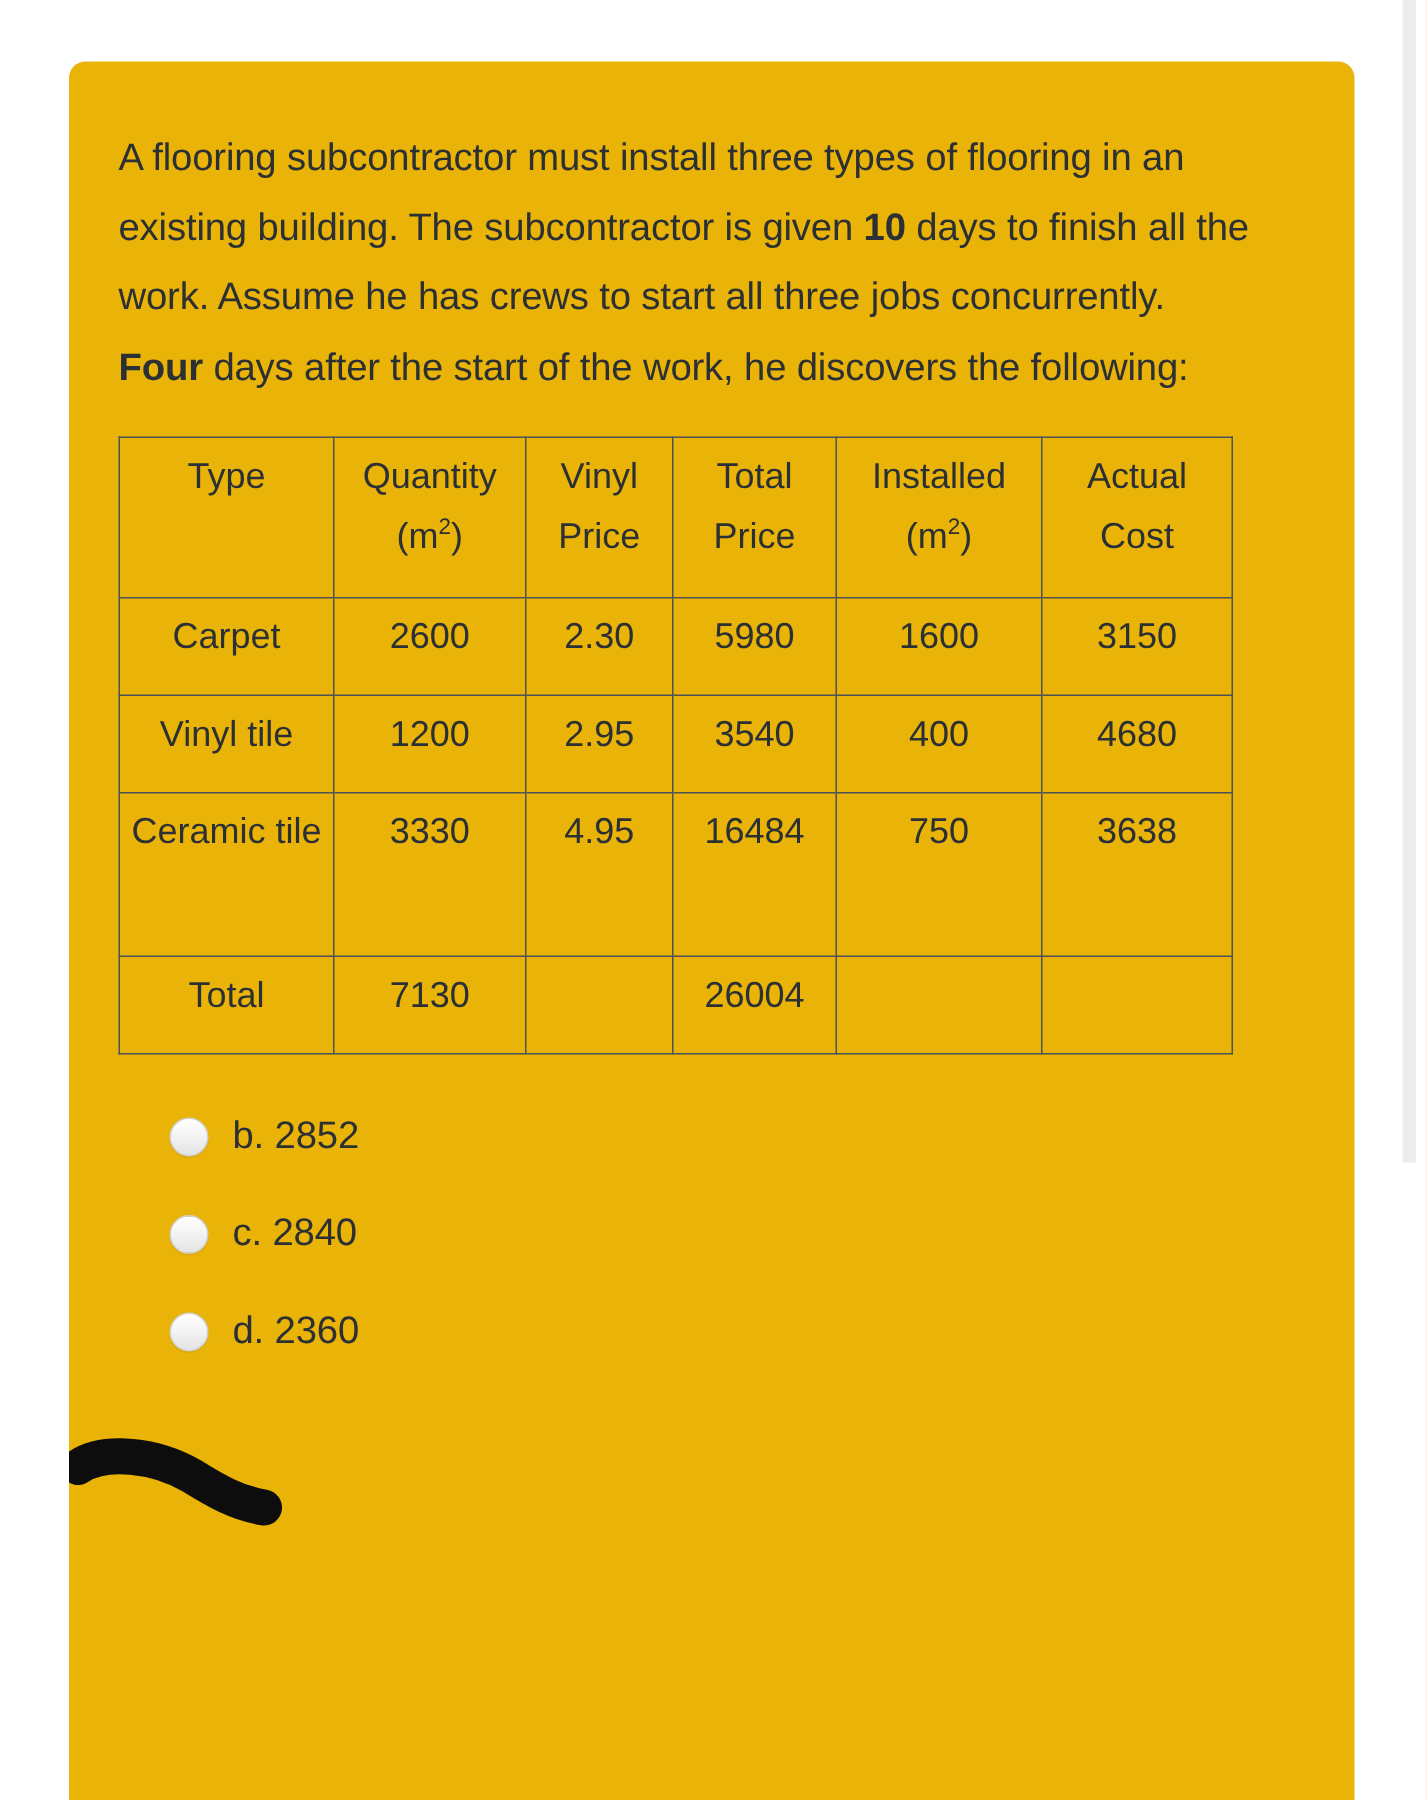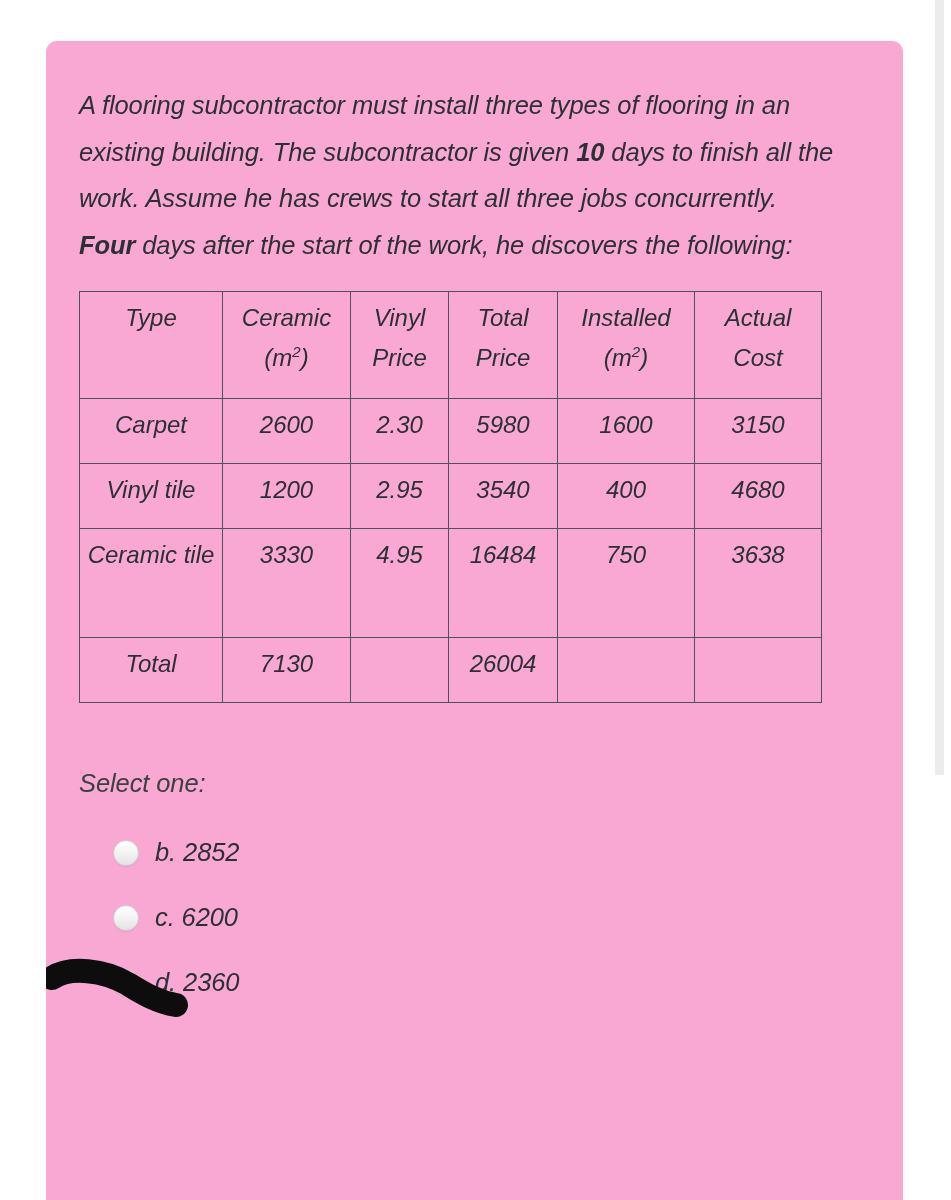--- a/index.html
+++ b/index.html
@@ -36,26 +36,25 @@
     border-radius: 0px;
   }
 
   
   .question-card {
     position: absolute;
     left: 46px;
     top: 41px;
     width: 857px;
     height: 1159px;
-    background: #f9a8d4;
+    background: #eab308;
     border-top-left-radius: 11px;
     border-top-right-radius: 11px;
     box-sizing: border-box;
     overflow: hidden;
-    font-style: italic;
   }
 
   .card-inner {
     position: absolute;
     left: 33px;
     top: 41px;
     width: 790px;
   }
 
   
@@ -198,21 +197,21 @@
           <col class="col-total">
             <col class="col-inst">
             <col class="col-cost">
         </colgroup>
         <thead>
           <tr id="header-row">
               <th>
                 <span class="hdr-line1">Type</span>
               </th>
               <th>
-                <span class="hdr-line1">Ceramic</span>
+                <span class="hdr-line1">Quantity</span>
                 <span class="hdr-line2">(m<sup class="sq">2</sup>)</span>
               </th>
               <th>
                 <span class="hdr-line1">Vinyl</span>
                 <span class="hdr-line2">Price</span>
               </th>
               <th>
                 <span class="hdr-line1">Total</span>
                 <span class="hdr-line2">Price</span>
               </th>
@@ -257,30 +256,29 @@
               <td></td>
               <td class="align-left">26004</td>
               <td></td>
               <td></td>
             </tr>
           </tbody>
       </table>
     </div>
 
 
-    <p class="select-one">Select one:</p>
 
     <ul class="answer-list" id="answer-list">
         <li class="answer-item">
           <span class="radio"></span>
           <span class="answer-label">b. 2852</span>
         </li>
         <li class="answer-item">
           <span class="radio"></span>
-          <span class="answer-label">c. 6200</span>
+          <span class="answer-label">c. 2840</span>
         </li>
         <li class="answer-item">
           <span class="radio"></span>
           <span class="answer-label">d. 2360</span>
         </li>
       </ul>
 
   </div>
 
   <svg class="marker-stroke" viewBox="0 0 160 70" xmlns="http://www.w3.org/2000/svg">

